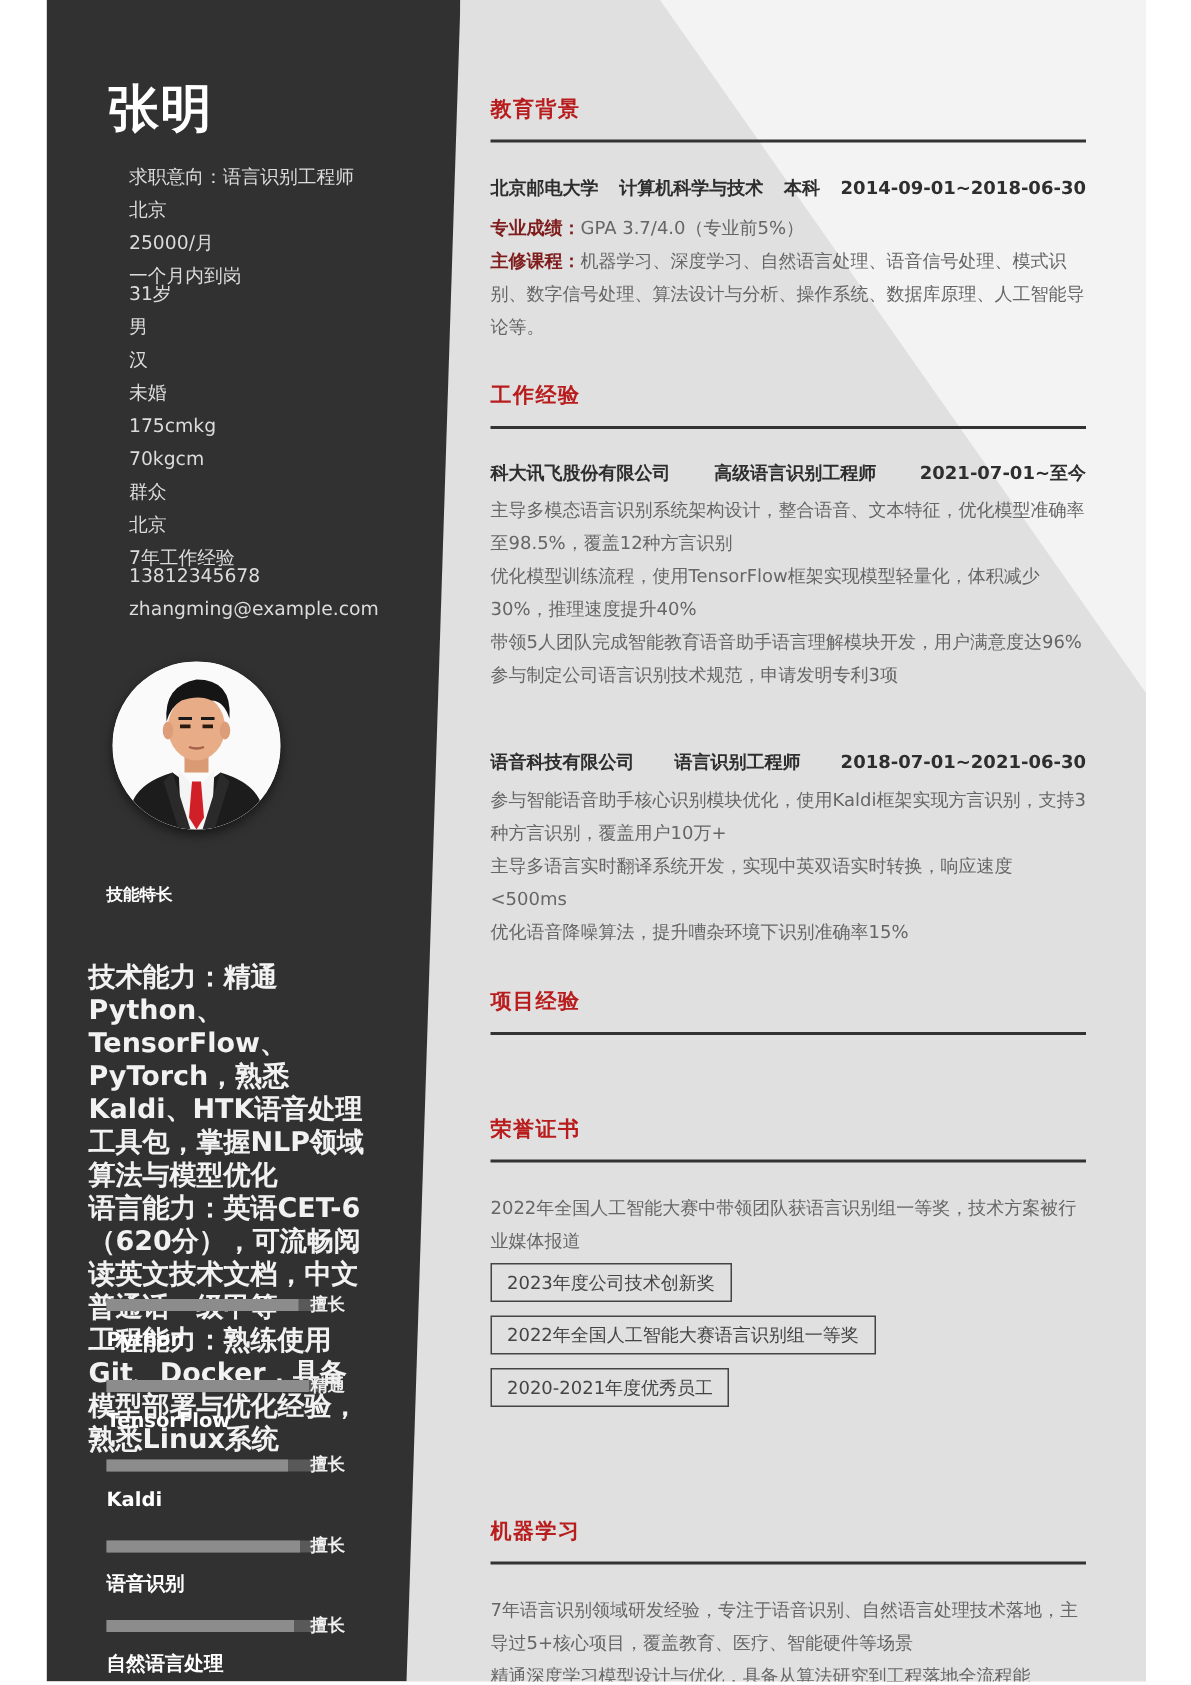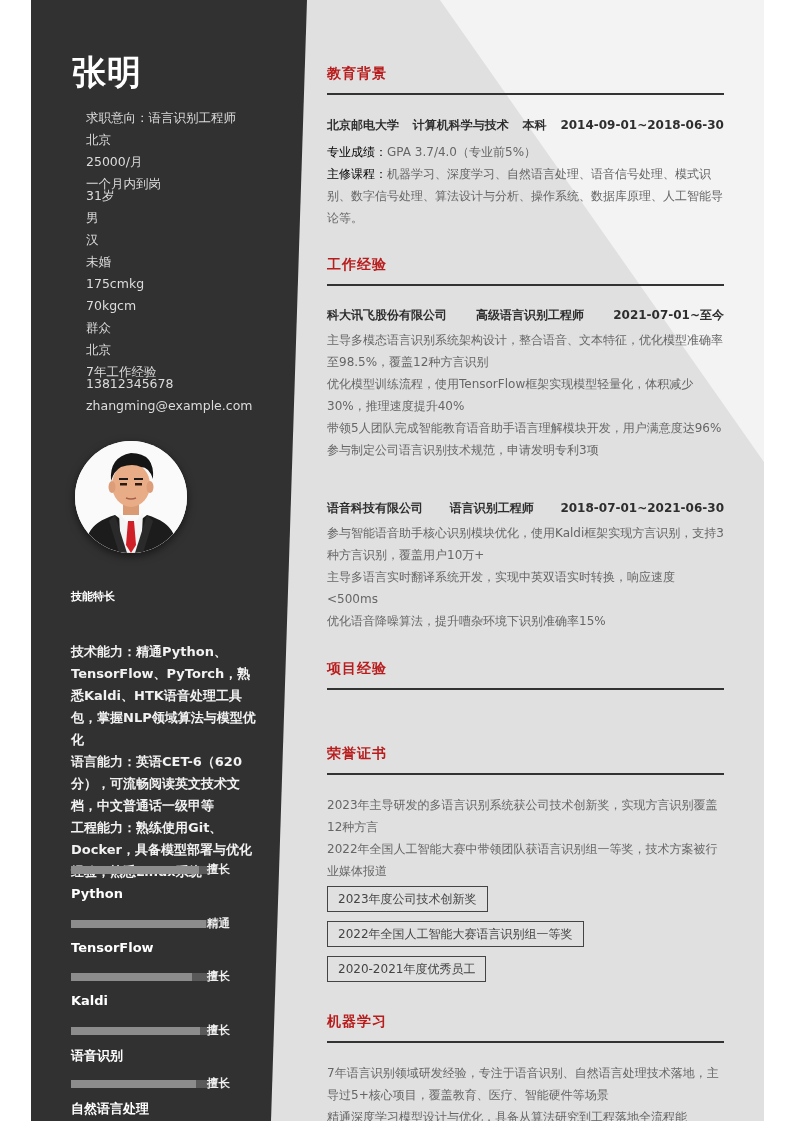--- a/index.html
+++ b/index.html
@@ -34,22 +34,22 @@
     position: absolute; left: 44px; top: 441px; width: 112px; height: 112px;
     border-radius: 50%; background: #fafafa; overflow: hidden;
     box-shadow: 0 3px 8px rgba(0,0,0,0.55);
   }
   .avatar svg { display: block; }
 
   .skills-title {
     position: absolute; left: 40px; top: 589px; font-size: 11px; font-weight: bold; color: #ffffff;
   }
   .skills-text {
-    position: absolute; left: 40px; top: 641px; width: 185px;
-    color: #f2f2f2; font-size: 13px; line-height: 22px; font-weight: bold;
+    position: absolute; left: 28px; top: 641px; width: 185px;
+    color: #f2f2f2; font-size: 18px; line-height: 22px; font-weight: bold;
   }
   .skills-text .lab { font-weight: bold; }
 
   .bars { position: absolute; left: 40px; top: 862px; width: 190px; }
   .bar-row { position: relative; height: 53.5px; }
   .bar-track {
     position: absolute; left: 0; top: 4px; width: 142px; height: 8px; background: #595959;
   }
   .bar-fill { position: absolute; left: 0; top: 0; height: 8px; background: #8c8c8c; }
   .bar-level {
@@ -63,21 +63,21 @@
   .main { position: absolute; left: 296px; top: 0; width: 397px; }
   .sec { position: absolute; left: 0; width: 397px; }
   .sec-title { font-size: 14px; font-weight: bold; color: #b91c1c; letter-spacing: 1px; height: 20px; line-height: 20px; }
   .sec-rule { position: absolute; left: 0; top: 30px; width: 397px; height: 2px; background: #333333; }
 
   .row-head {
     display: flex; justify-content: space-between; font-size: 12px; font-weight: bold; color: #2e2e2e; white-space: nowrap;
     height: 20px; line-height: 20px;
   }
   .para { font-size: 12px; color: #666666; line-height: 22px; }
-  .para .lab { font-weight: normal; color: #000000; }
+  .para .lab { font-weight: bold; color: #7f1d1d; }
 
   .cert {
     display: inline-block; border: 1px solid #444; padding: 0 10px; height: 26px; line-height: 24px;
     font-size: 12px; color: #444; margin-bottom: 9px; background: transparent;
   }
 </style>
 </head>
 <body>
 
 <div class="page">
@@ -242,21 +242,20 @@
     <div class="sec" style="top:658px;">
       <div class="sec-title">项目经验</div>
       <div class="sec-rule"></div>
     </div>
 
     <div class="sec" style="top:743px;">
       <div class="sec-title">荣誉证书</div>
       <div class="sec-rule"></div>
       <div style="position:absolute; top:51px; left:0; width:397px;">
         <div class="para">
-          <div>2023年主导研发的多语言识别系统获公司技术创新奖，实现方言识别覆盖12种方言</div>
           <div>2022年全国人工智能大赛中带领团队获语言识别组一等奖，技术方案被行业媒体报道</div>
         </div>
         <div style="margin-top:4px;">
           <div><span class="cert">2023年度公司技术创新奖</span></div>
           <div><span class="cert">2022年全国人工智能大赛语言识别组一等奖</span></div>
           <div><span class="cert">2020-2021年度优秀员工</span></div>
         </div>
       </div>
     </div>
 

